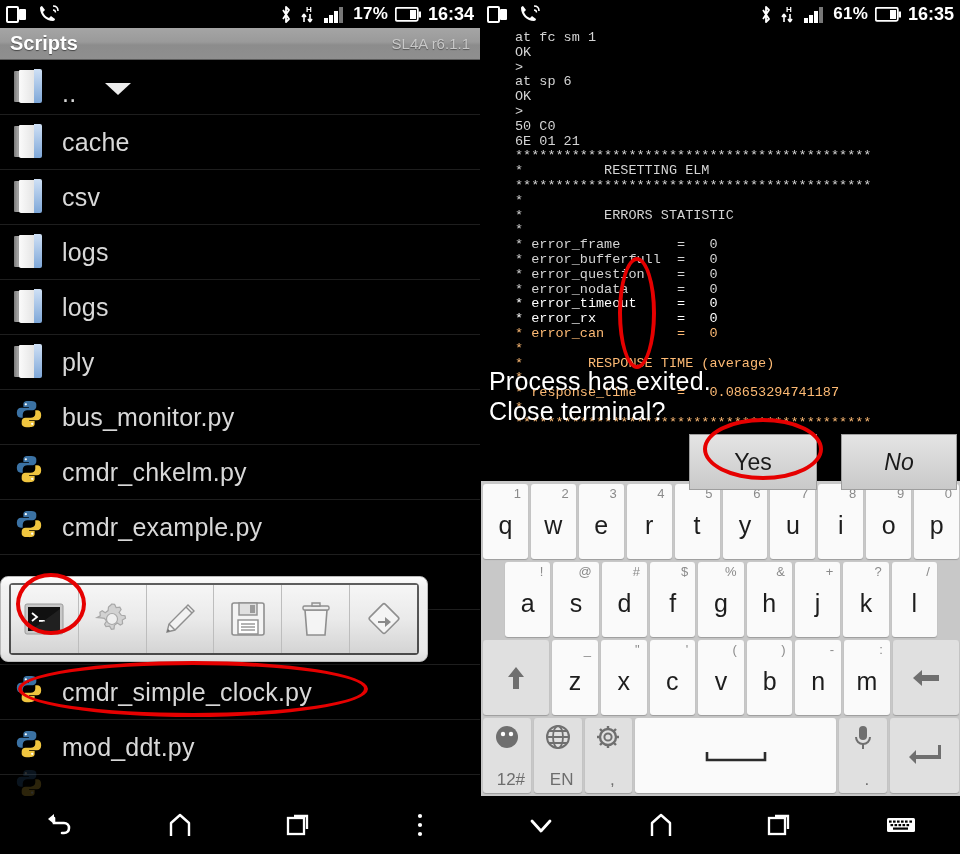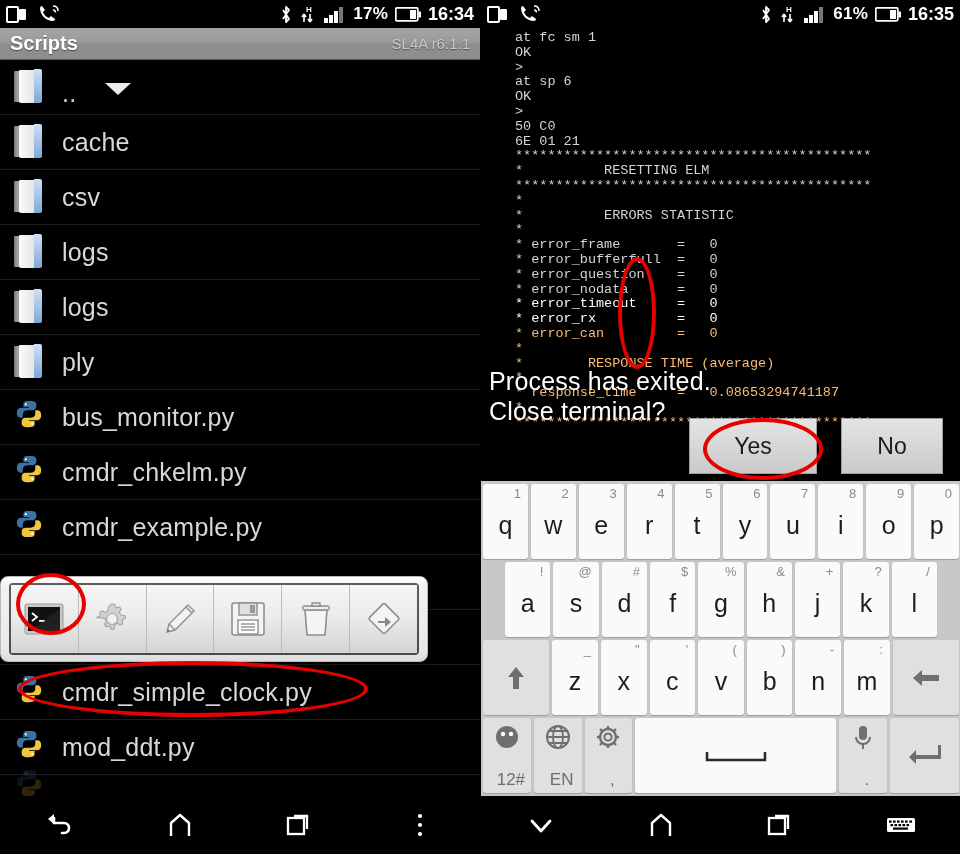--- a/index.html
+++ b/index.html
@@ -79,21 +79,21 @@
   .term { position:relative; background:#000; height:463px; overflow:hidden;
           font-family:"Liberation Mono", monospace; font-size:13.5px; color:#d4d4d4;
           padding:3px 3px 0 3px; line-height:14.8px; white-space:pre;margin-left:31px; }
   .term .dimline { color:#fdba74; }
   .term .midline { color:#ffffff; }
 
   
   .dlgtext { position:absolute; left:8px; top:366px; z-index:20;
              font-family:"Liberation Sans", sans-serif; font-size:25px; color:#fff;
              line-height:30px; letter-spacing:.2px; }
-  .dlgbtns { position:absolute; left:0; top:418px; width:480px; height:60px; z-index:20;
+  .dlgbtns { position:absolute; left:0; top:434px; width:480px; height:60px; z-index:20;
              display:flex; gap:0; }
   .dbtn { height:56px; background:linear-gradient(to bottom,#e4e4e4,#c9c9c9);
           border:1px solid #9e9e9e; display:flex; align-items:center;
           justify-content:center; font-size:23px; color:#1a1a1a;
           font-family:"Liberation Sans", sans-serif; }
 
   
   .kbd { position:absolute; left:0; top:481px; width:480px; height:315px;
          background:#c8c8c8; padding:3px 2px; display:flex; flex-direction:column; gap:3px; }
   .krow { flex:1; display:flex; gap:3px; justify-content:center; }
@@ -466,21 +466,21 @@
     <div class="term" id="terminal"><div>at fc sm 1</div><div>OK</div><div></div><div>&gt;</div><div>at sp 6</div><div>OK</div><div></div><div>&gt;</div><div>50 C0</div><div>6E 01 21</div><div>********************************************</div><div>*          RESETTING ELM</div><div>********************************************</div><div>*</div><div>*          ERRORS STATISTIC</div><div>*</div><div>* error_frame       =   0</div><div>* error_bufferfull  =   0</div><div>* error_question    =   0</div><div>* error_nodata      =   0</div><div class="midline">* error_timeout     =   0</div><div class="midline">* error_rx          =   0</div><div class="dimline">* error_can         =   0</div><div class="dimline">*</div><div class="dimline">*        RESPONSE TIME (average)</div><div class="dimline">*</div><div class="dimline">* response_time     =   0.08653294741187</div><div class="dimline">*</div><div class="dimline">********************************************</div></div>
 
     <div class="dlgtext">
       <div>Process has exited.</div>
       <div>Close terminal?</div>
     </div>
     <div class="dlgbtns">
       <div style="width:208px;"></div>
       <div class="dbtn" style="width:128px;">Yes</div>
       <div style="width:24px;"></div>
-      <div class="dbtn" style="width:102px;">No</div>
+      <div class="dbtn" style="width:116px;font-style:italic;">No</div>
     </div>
 
     <div class="ellipse" style="left:137px; top:257px; width:38px; height:112px;"></div>
     <div class="ellipse" style="left:222px; top:418px; width:120px; height:62px;"></div>
 
     <div class="kbd">
       <div class="krow" id="krow1">
           <div class="key">
             <span class="sup">1</span>
             <span class="main">q</span>

